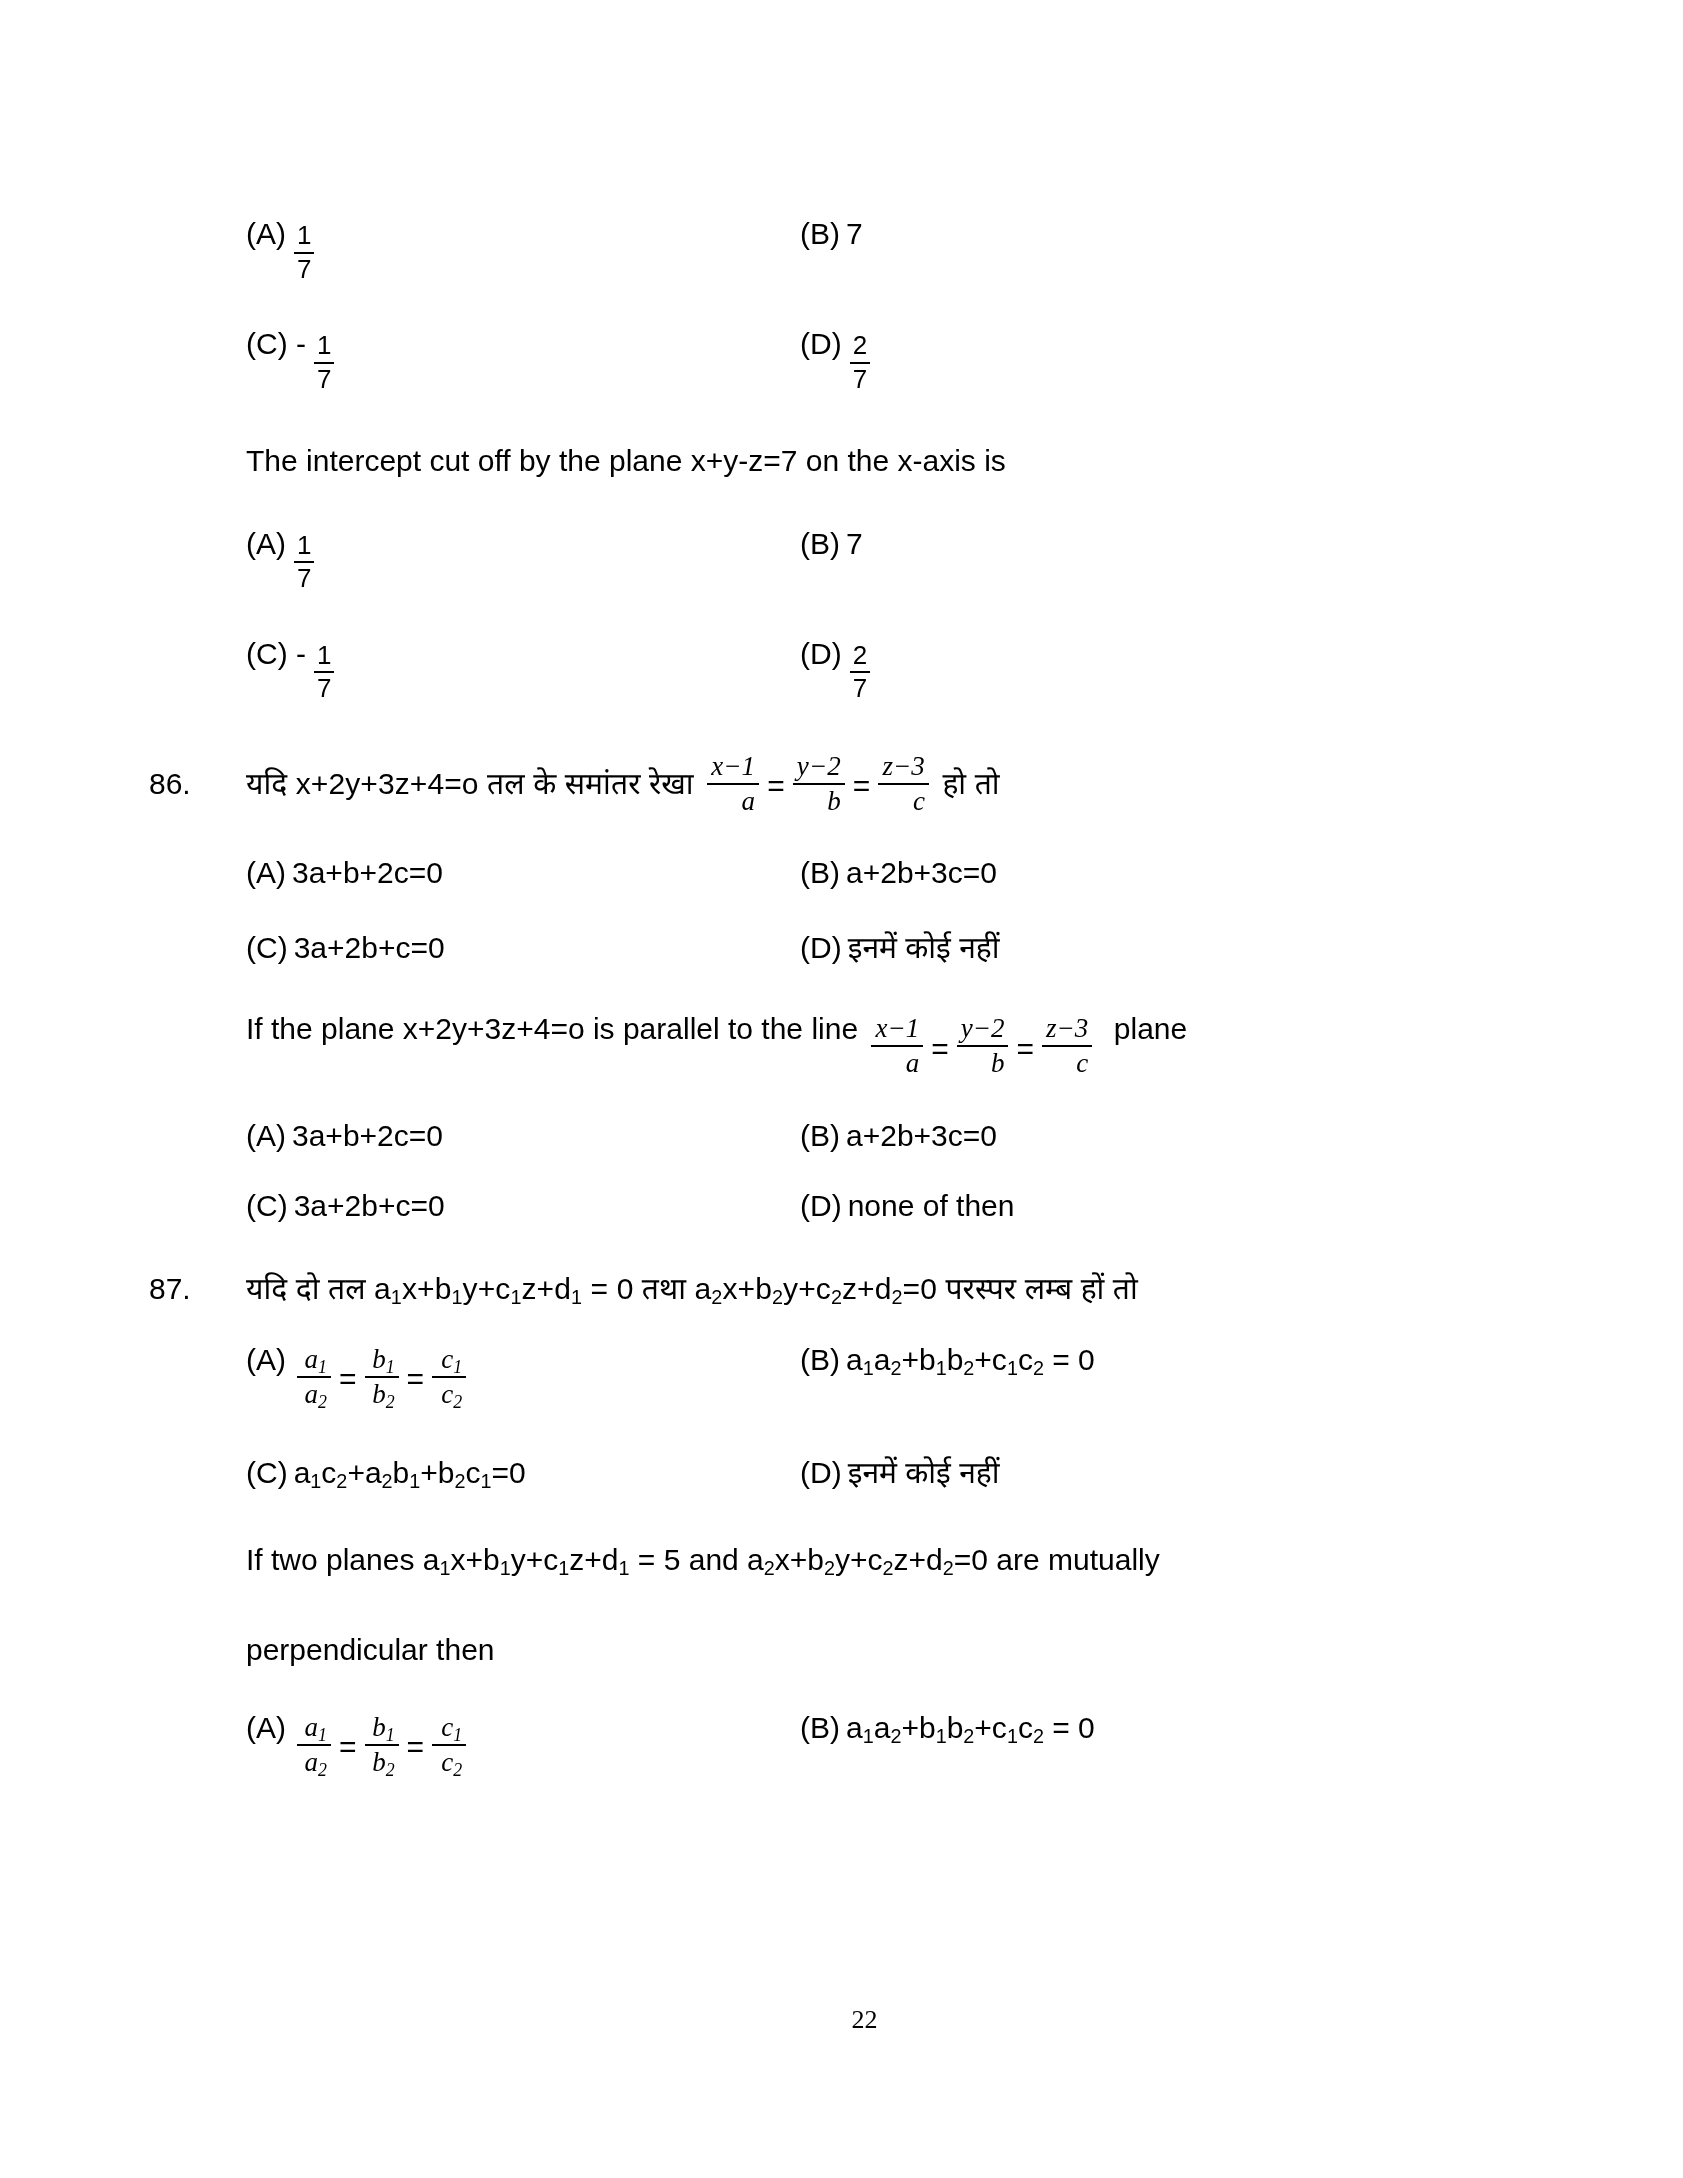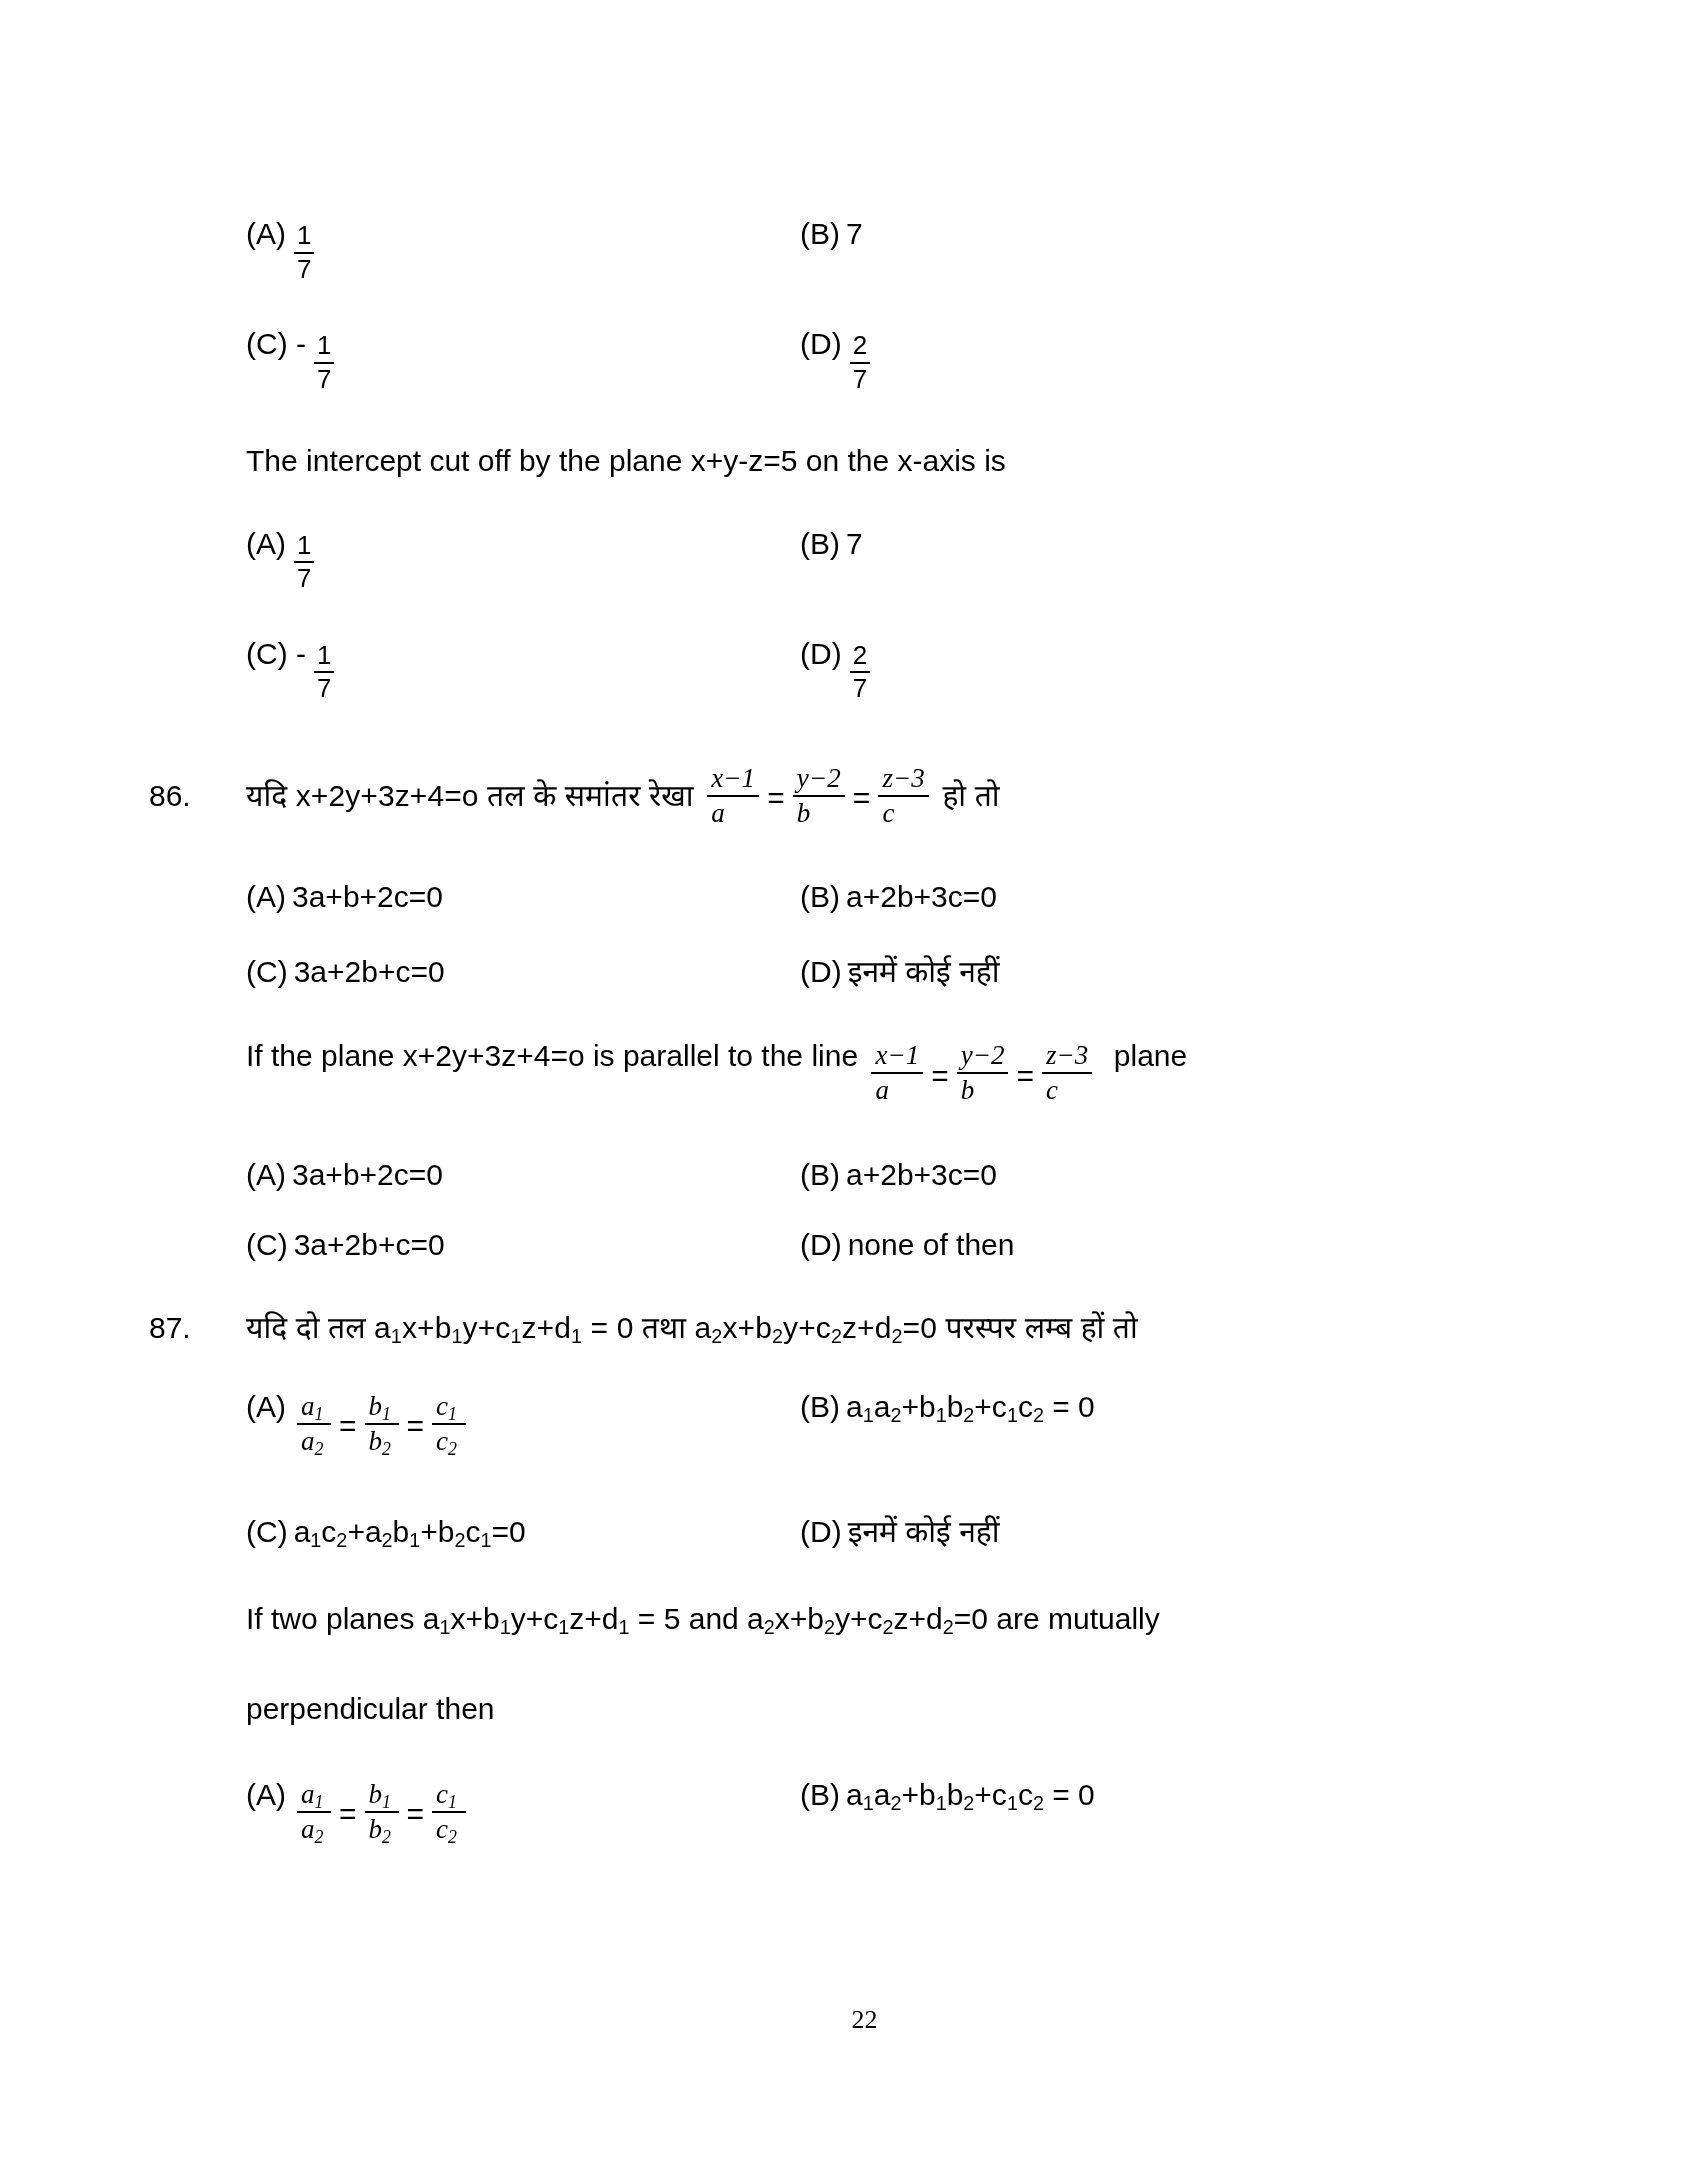--- a/index.html
+++ b/index.html
@@ -95,23 +95,23 @@
     width: 100%;
     min-width: 20px;
     border-top: 2.6px solid #000;
     margin: 2px 0;
   }
 
   
   .mfrac {
     display: inline-flex;
     flex-direction: column;
-    align-items: flex-start;
+    align-items: flex-end;
     vertical-align: middle;
-    margin: 12px 5px;
+    margin: 0 5px;
     font-family: "Liberation Serif", serif;
     font-style: italic;
     position: relative;
     top: -2px;
   }
   .mfrac .num,
   .mfrac .den {
     font-size: 27px;
     line-height: 1.08;
     padding: 0 4px;
@@ -190,21 +190,21 @@
         <div class="opt opt-b">
           <span class="opt-label">(D)</span>
           <span class="frac">
             <span class="num">2</span>
             <span class="bar"></span>
             <span class="den">7</span>
           </span>
         </div>
       </div>
 
-      <div class="stmt">The intercept cut off by the plane x+y-z=5 on the x-axis is</div>
+      <div class="stmt">The intercept cut off by the plane x+y-z=7 on the x-axis is</div>
 
       <div class="opt-row">
         <div class="opt opt-a">
           <span class="opt-label">(A)</span>
           <span class="frac">
             <span class="num">1</span>
             <span class="bar"></span>
             <span class="den">7</span>
           </span>
         </div>

